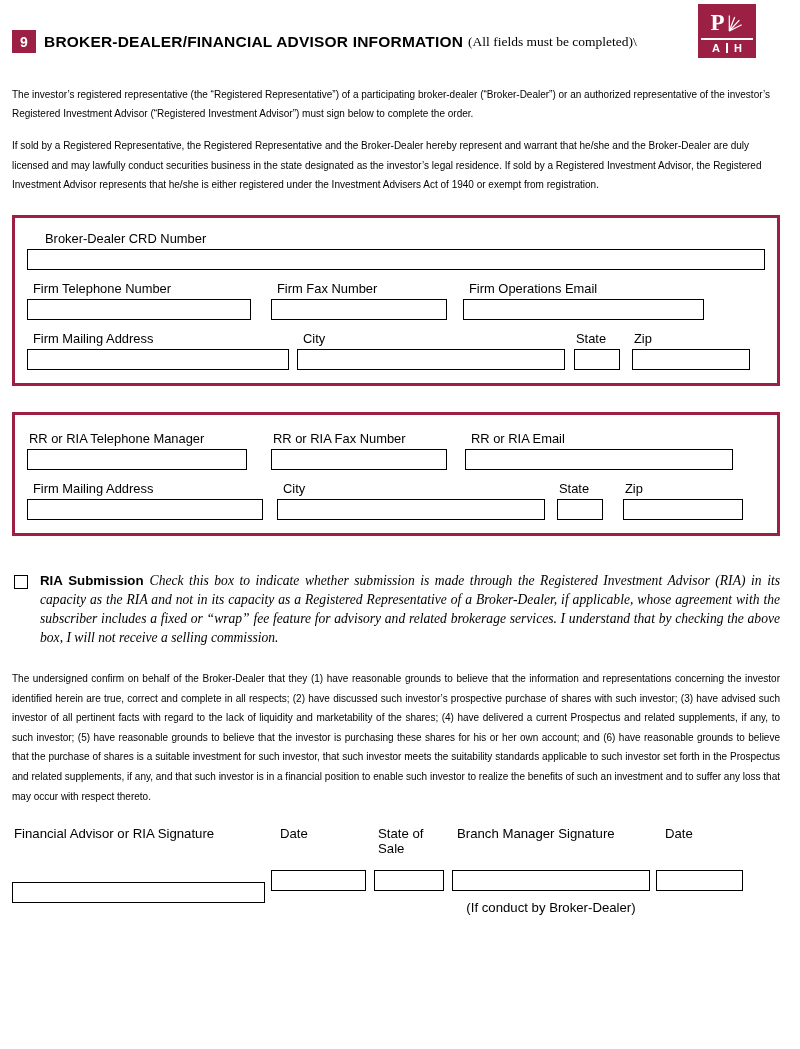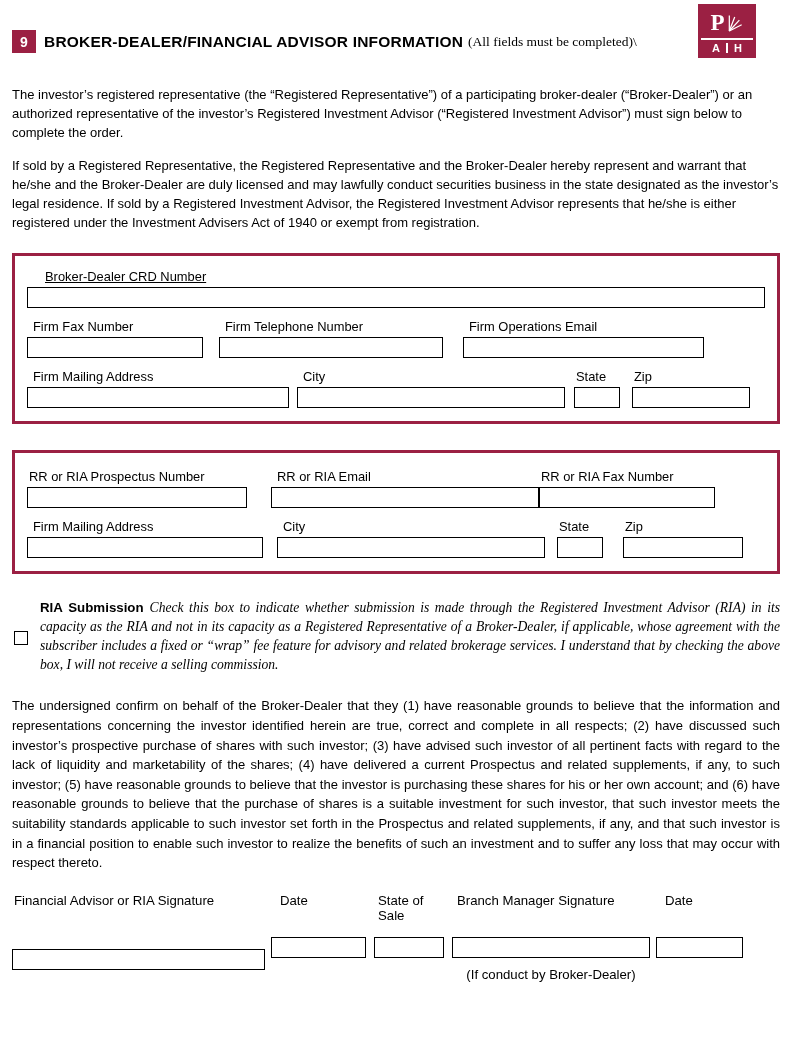--- a/index.html
+++ b/index.html
@@ -19,33 +19,33 @@
   .logo { position:absolute; top:4px; right:24px; width:58px; height:54px; background:var(--maroon);
           display:flex; flex-direction:column; padding:3px; }
   .logo-top { flex:1; display:flex; align-items:center; justify-content:center; gap:2px; }
   .logo-p { color:#fff; font-family:"Liberation Serif", serif; font-size:23px; font-weight:bold; line-height:1; }
   .logo-fan { width:17px; height:21px; }
   .logo-bottom { height:17px; border-top:2px solid #fff; display:flex; align-items:center; justify-content:center;
                  gap:6px; color:#fff; font-size:11px; font-weight:bold; }
   .logo-sep { width:2px; height:10px; background:#fff; }
 
   
-  .para { font-size:13px; line-height:19.2px; margin-top:13px; }
+  .para { font-size:10px; line-height:19.2px; margin-top:13px; }
   .justify { text-align:justify; }
 
   
   .form-box { border:3px solid var(--maroon); margin-top:21px; padding:5px 12px 13px 12px; }
   .frow { display:flex; margin-top:8px; }
   .fgroup { display:flex; flex-direction:column; }
   .fgroup label { font-size:12.9px; padding-left:6px; margin-bottom:3px; white-space:nowrap; }
   .fgroup input { height:21px; border:1px solid #000; background:#fff; width:100%;
                   font-family:inherit; font-size:13px; padding:0 4px; outline:none; }
 
   
-  .ria-row { display:flex; align-items:center; margin-top:24px; }
+  .ria-row { display:flex; align-items:flex-start; margin-top:35px; }
   .checkbox { width:14px; height:14px; border:1.4px solid #000; background:#fff; flex:0 0 auto;
               margin:4px 12px 0 2px; cursor:pointer; }
   .ria-text { font-size:13.3px; line-height:19px; text-align:justify; }
   .ria-text b { margin-right:6px; }
   .ria-text i { font-family:"Liberation Serif", "Liberation Sans", serif; font-size:13.6px; }
 
   
   .sig-section { margin-top:20px; display:flex; }
   .sig-col { display:flex; flex-direction:column; }
   .sig-label { font-size:13.2px; height:44px; padding-left:2px; }
@@ -83,34 +83,34 @@
         <span>H</span>
       </div>
     </div>
   </div>
 
   <p class="para">The investor’s registered representative (the “Registered Representative”) of a participating broker-dealer (“Broker-Dealer”) or an authorized representative of the investor’s Registered Investment Advisor (“Registered Investment Advisor”) must sign below to complete the order.</p>
   <p class="para">If sold by a Registered Representative, the Registered Representative and the Broker-Dealer hereby represent and warrant that he/she and the Broker-Dealer are duly licensed and may lawfully conduct securities business in the state designated as the investor’s legal residence. If sold by a Registered Investment Advisor, the Registered Investment Advisor represents that he/she is either registered under the Investment Advisers Act of 1940 or exempt from registration.</p>
 
   <div class="form-box">
     <div class="frow">
-      <div class="fgroup" style="flex:1;text-decoration:underline;">
+      <div class="fgroup" style="flex:1;">
         <label style="padding-left:18px;">Broker-Dealer CRD Number</label>
         <input type="text" style="">
       </div>
     </div>
     <div class="frow" style="margin-top:11px;">
+      <div class="fgroup" style="width:224px; margin-right:20px;">
+        <label>Firm Telephone Number</label>
+        <input type="text" style="">
+      </div>
       <div class="fgroup" style="width:176px; margin-right:16px;">
         <label>Firm Fax Number</label>
         <input type="text" style="">
       </div>
-      <div class="fgroup" style="width:224px; margin-right:20px;">
-        <label>Firm Telephone Number</label>
-        <input type="text" style="">
-      </div>
       <div class="fgroup" style="width:241px;">
         <label>Firm Operations Email</label>
         <input type="text" style="">
       </div>
     </div>
     <div class="frow" style="margin-top:11px;">
       <div class="fgroup" style="width:262px; margin-right:8px;">
         <label>Firm Mailing Address</label>
         <input type="text" style="">
       </div>
@@ -125,29 +125,29 @@
       <div class="fgroup" style="width:118px;">
         <label style="padding-left:2px;">Zip</label>
         <input type="text" style="">
       </div>
     </div>
   </div>
 
   <div class="form-box" style="margin-top:26px;">
     <div class="frow" style="margin-top:11px;">
       <div class="fgroup" style="width:220px; margin-right:24px;">
-        <label style="padding-left:2px;">RR or RIA Prospectus Number</label>
+        <label style="padding-left:2px;">RR or RIA Telephone Manager</label>
+        <input type="text" style="">
+      </div>
+      <div class="fgroup" style="width:176px; margin-right:18px;">
+        <label style="padding-left:2px;">RR or RIA Fax Number</label>
         <input type="text" style="">
       </div>
       <div class="fgroup" style="width:268px;">
         <label>RR or RIA Email</label>
-        <input type="text" style="">
-      </div>
-      <div class="fgroup" style="width:176px; margin-right:18px;">
-        <label style="padding-left:2px;">RR or RIA Fax Number</label>
         <input type="text" style="">
       </div>
     </div>
     <div class="frow" style="margin-top:11px;">
       <div class="fgroup" style="width:236px; margin-right:14px;">
         <label>Firm Mailing Address</label>
         <input type="text" style="">
       </div>
       <div class="fgroup" style="width:268px; margin-right:12px;">
         <label>City</label>

